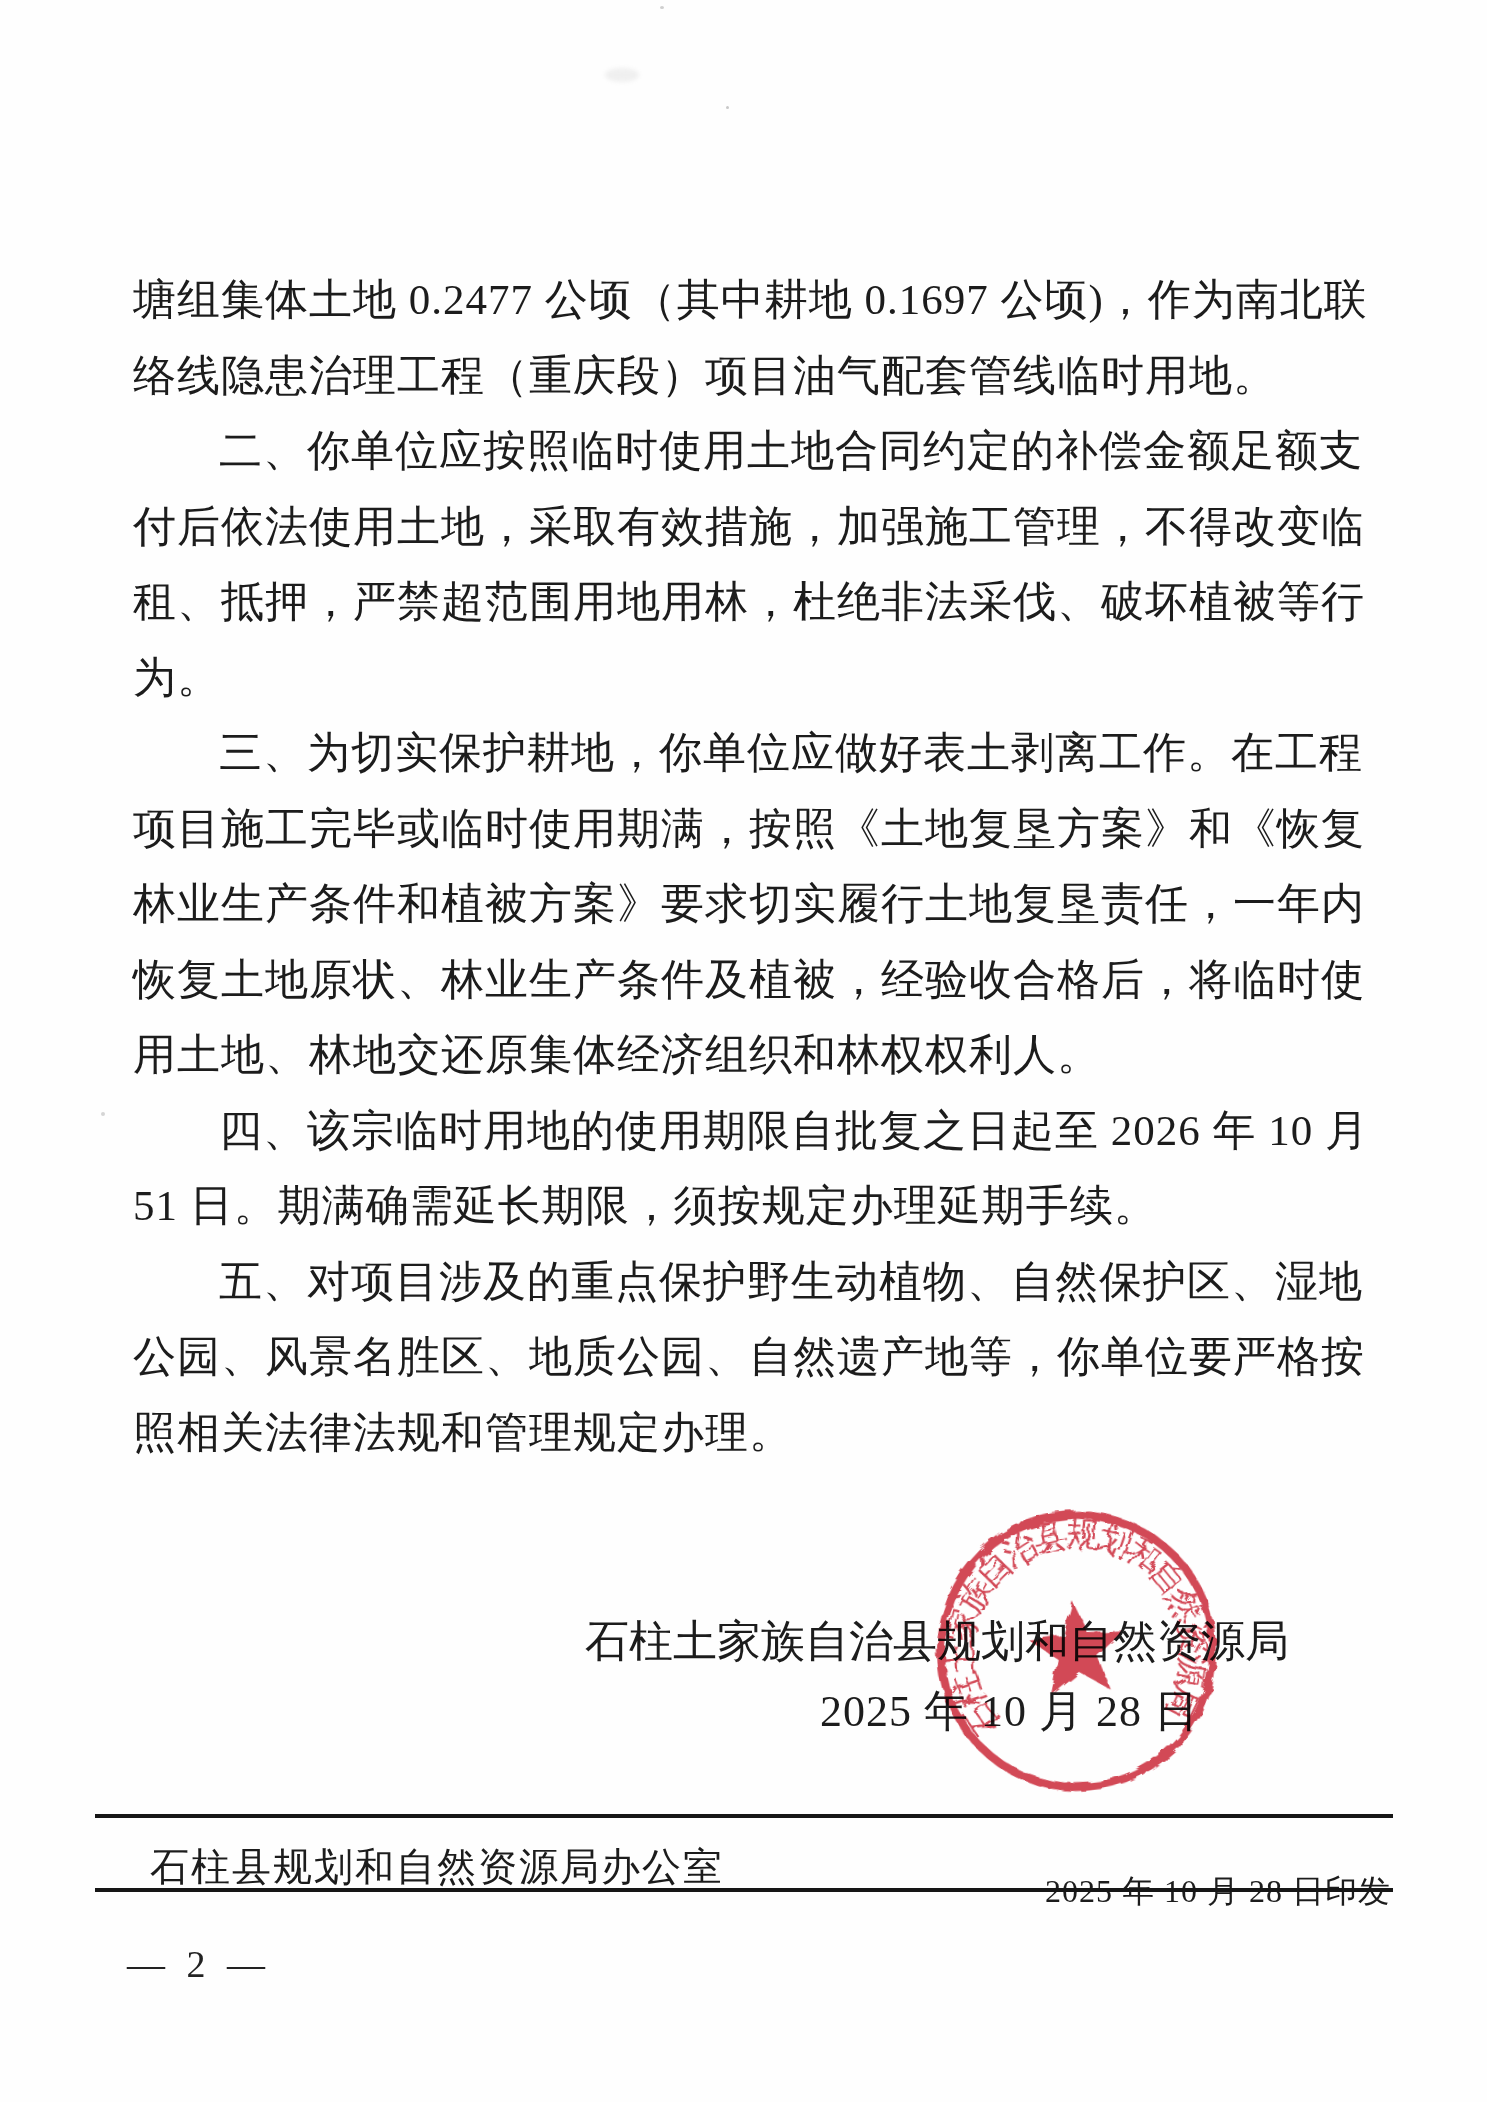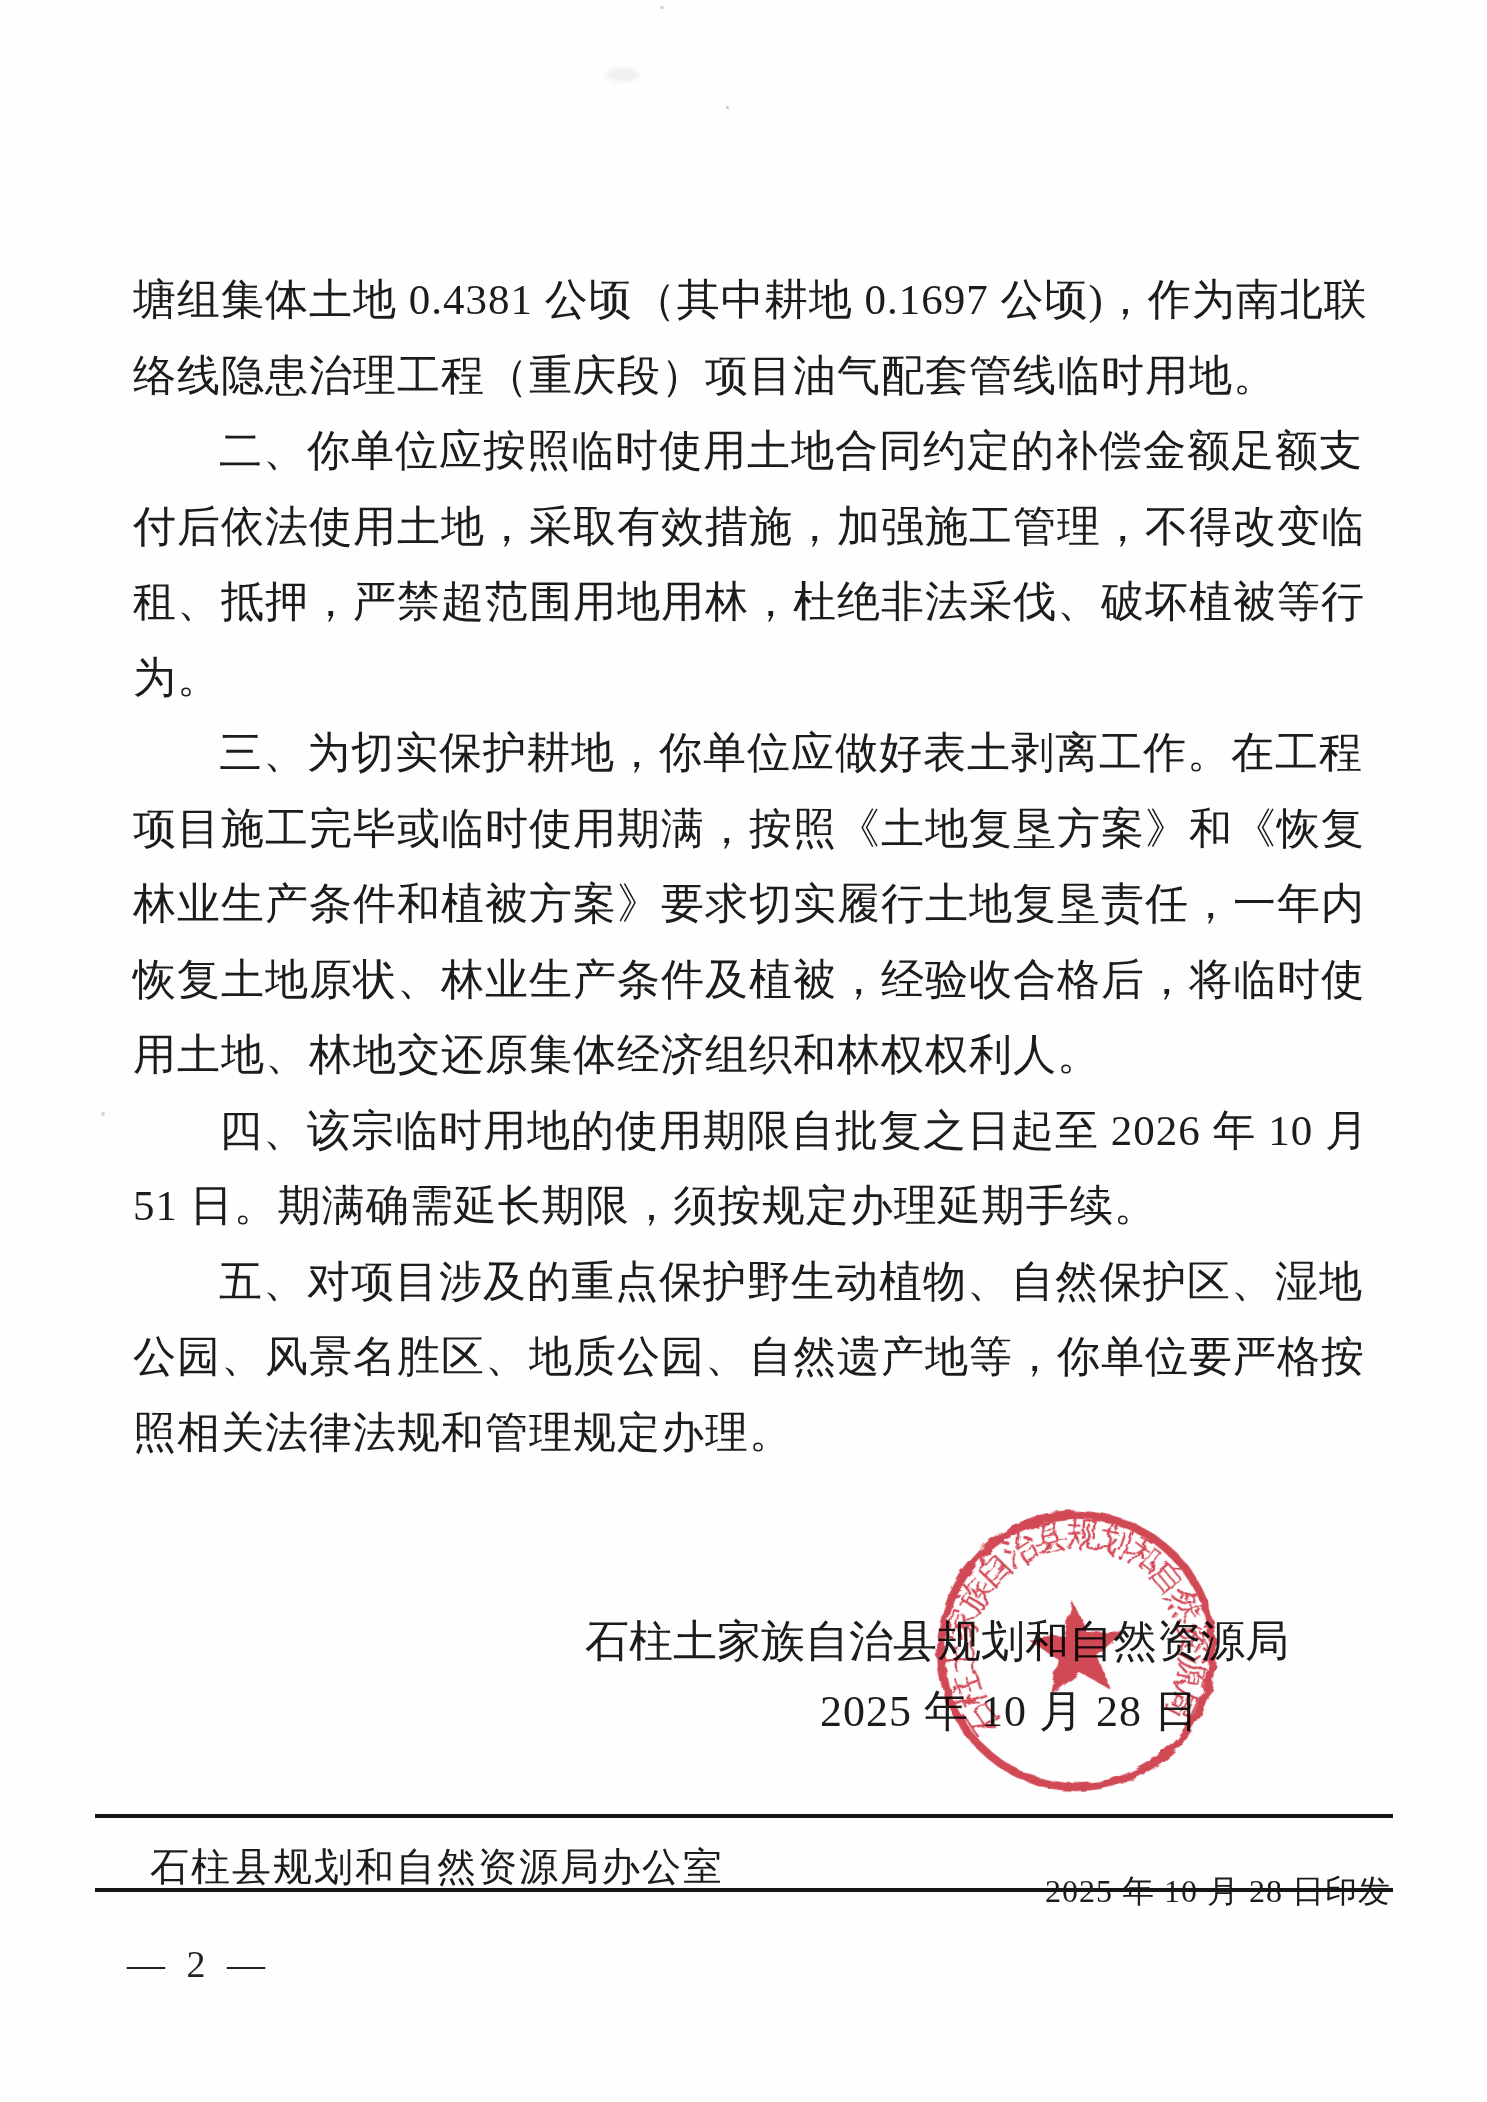--- a/index.html
+++ b/index.html
@@ -41,21 +41,21 @@
 <body>
 
 <div class="page">
 
   <div class="smudge"></div>
   <div class="speck s1"></div>
   <div class="speck s2"></div>
   <div class="speck s3"></div>
 
   <div class="body-text">
-    <div class="bline fill">塘组集体土地 0.4381 公顷（其中耕地 0.1697 公顷)，作为南北联</div>
+    <div class="bline fill">塘组集体土地 0.2477 公顷（其中耕地 0.1697 公顷)，作为南北联</div>
     <div class="bline">络线隐患治理工程（重庆段）项目油气配套管线临时用地。</div>
     <div class="bline fill indent">二、你单位应按照临时使用土地合同约定的补偿金额足额支</div>
     <div class="bline fill">付后依法使用土地，采取有效措施，加强施工管理，不得改变临</div>
     <div class="bline fill">租、抵押，严禁超范围用地用林，杜绝非法采伐、破坏植被等行</div>
     <div class="bline">为。</div>
     <div class="bline fill indent">三、为切实保护耕地，你单位应做好表土剥离工作。在工程</div>
     <div class="bline fill">项目施工完毕或临时使用期满，按照《土地复垦方案》和《恢复</div>
     <div class="bline fill">林业生产条件和植被方案》要求切实履行土地复垦责任，一年内</div>
     <div class="bline fill">恢复土地原状、林业生产条件及植被，经验收合格后，将临时使</div>
     <div class="bline">用土地、林地交还原集体经济组织和林权权利人。</div>

